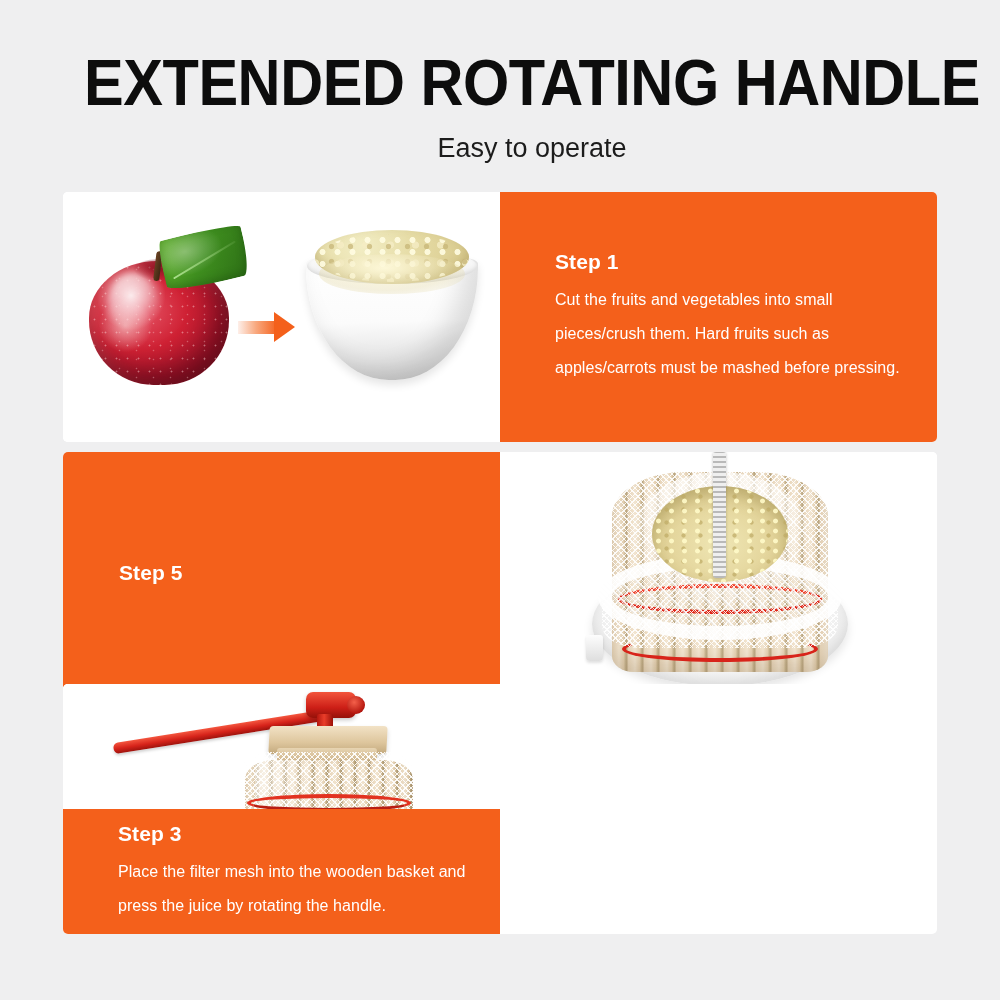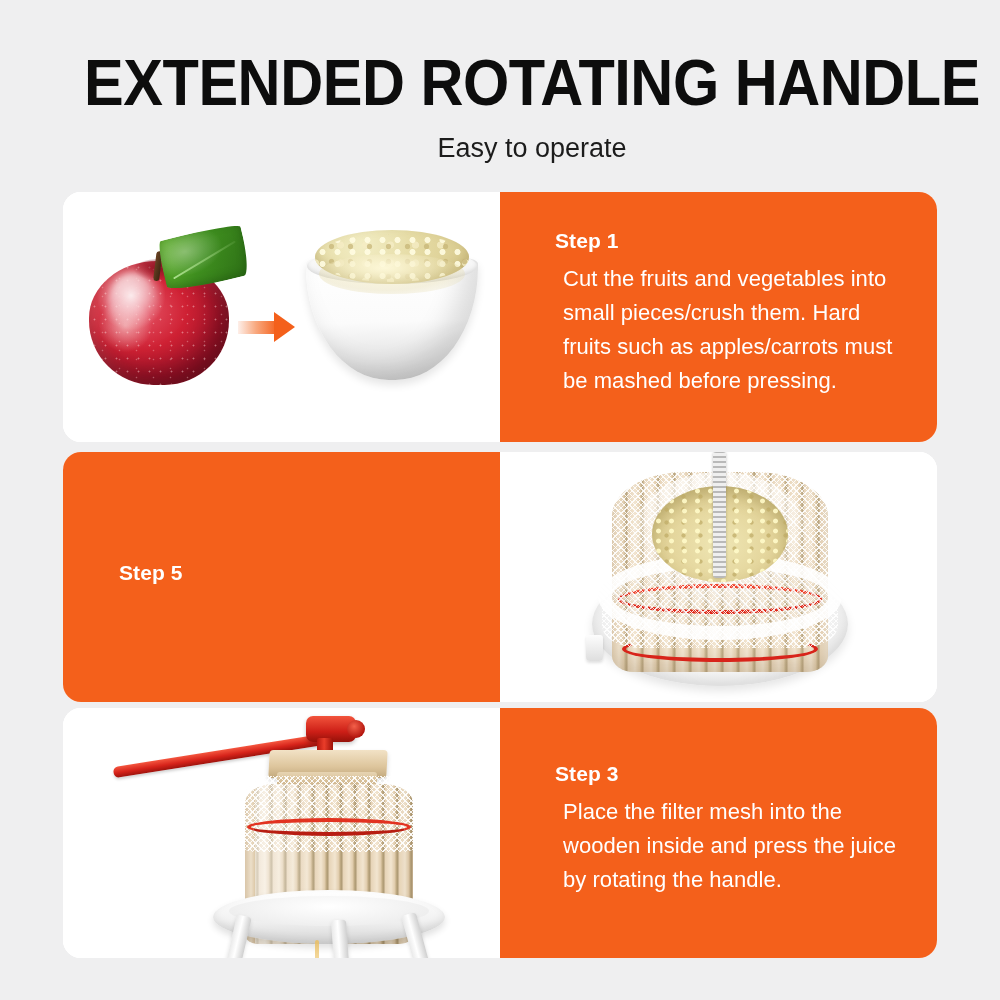--- a/index.html
+++ b/index.html
@@ -48,28 +48,28 @@
     font-weight: 400;
     color: #1c1c1c;
   }
 
   
   .row {
     position: absolute;
     left: 63px;
     width: 874px;
     height: 250px;
-    border-radius: 18px;
+    border-radius: 5px;
     overflow: hidden;
     display: flex;
     background: #ffffff;
   }
   #row1 { top: 192px; }
   #row2 { top: 452px; }
-  #row3 { top: 708px; }
+  #row3 { top: 684px; flex-direction: column; }
 
   .half {
     position: relative;
     height: 100%;
     overflow: hidden;
   }
   .half.photo { width: 437px; background: #ffffff; }
   .half.text  { width: 437px; background: #f4601b; }
 
   .row.reverse { flex-direction: row-reverse; }
@@ -87,24 +87,24 @@
   #row3 .txt-inner { left: 55px; }
 
   .step-label {
     font-size: 21px;
     line-height: 26px;
     font-weight: 700;
     margin: 0 0 8px 0;
     letter-spacing: 0.1px;
   }
   .step-body {
-    font-size: 22px;
+    font-size: 16px;
     line-height: 34px;
     font-weight: 400;
-    margin: 8px;
+    margin: 0;
     letter-spacing: 0.05px;
   }
 
   
   .scene1 { position: absolute; inset: 0; background: #fff; }
 
   .apple {
     position: absolute;
     left: 26px;
     top: 55px;
@@ -617,19 +617,19 @@
         <div class="leg l3"></div>
 
         <div class="drip"></div>
 
       </div>
     </div>
 
     <div class="half text">
       <div class="txt-inner">
         <p class="step-label">Step 3</p>
-        <p class="step-body">Place the filter mesh into the wooden inside and press the juice by rotating the handle.</p>
+        <p class="step-body">Place the filter mesh into the wooden basket and press the juice by rotating the handle.</p>
       </div>
     </div>
 
   </div>
 
 </div>
 
 </body></html>

